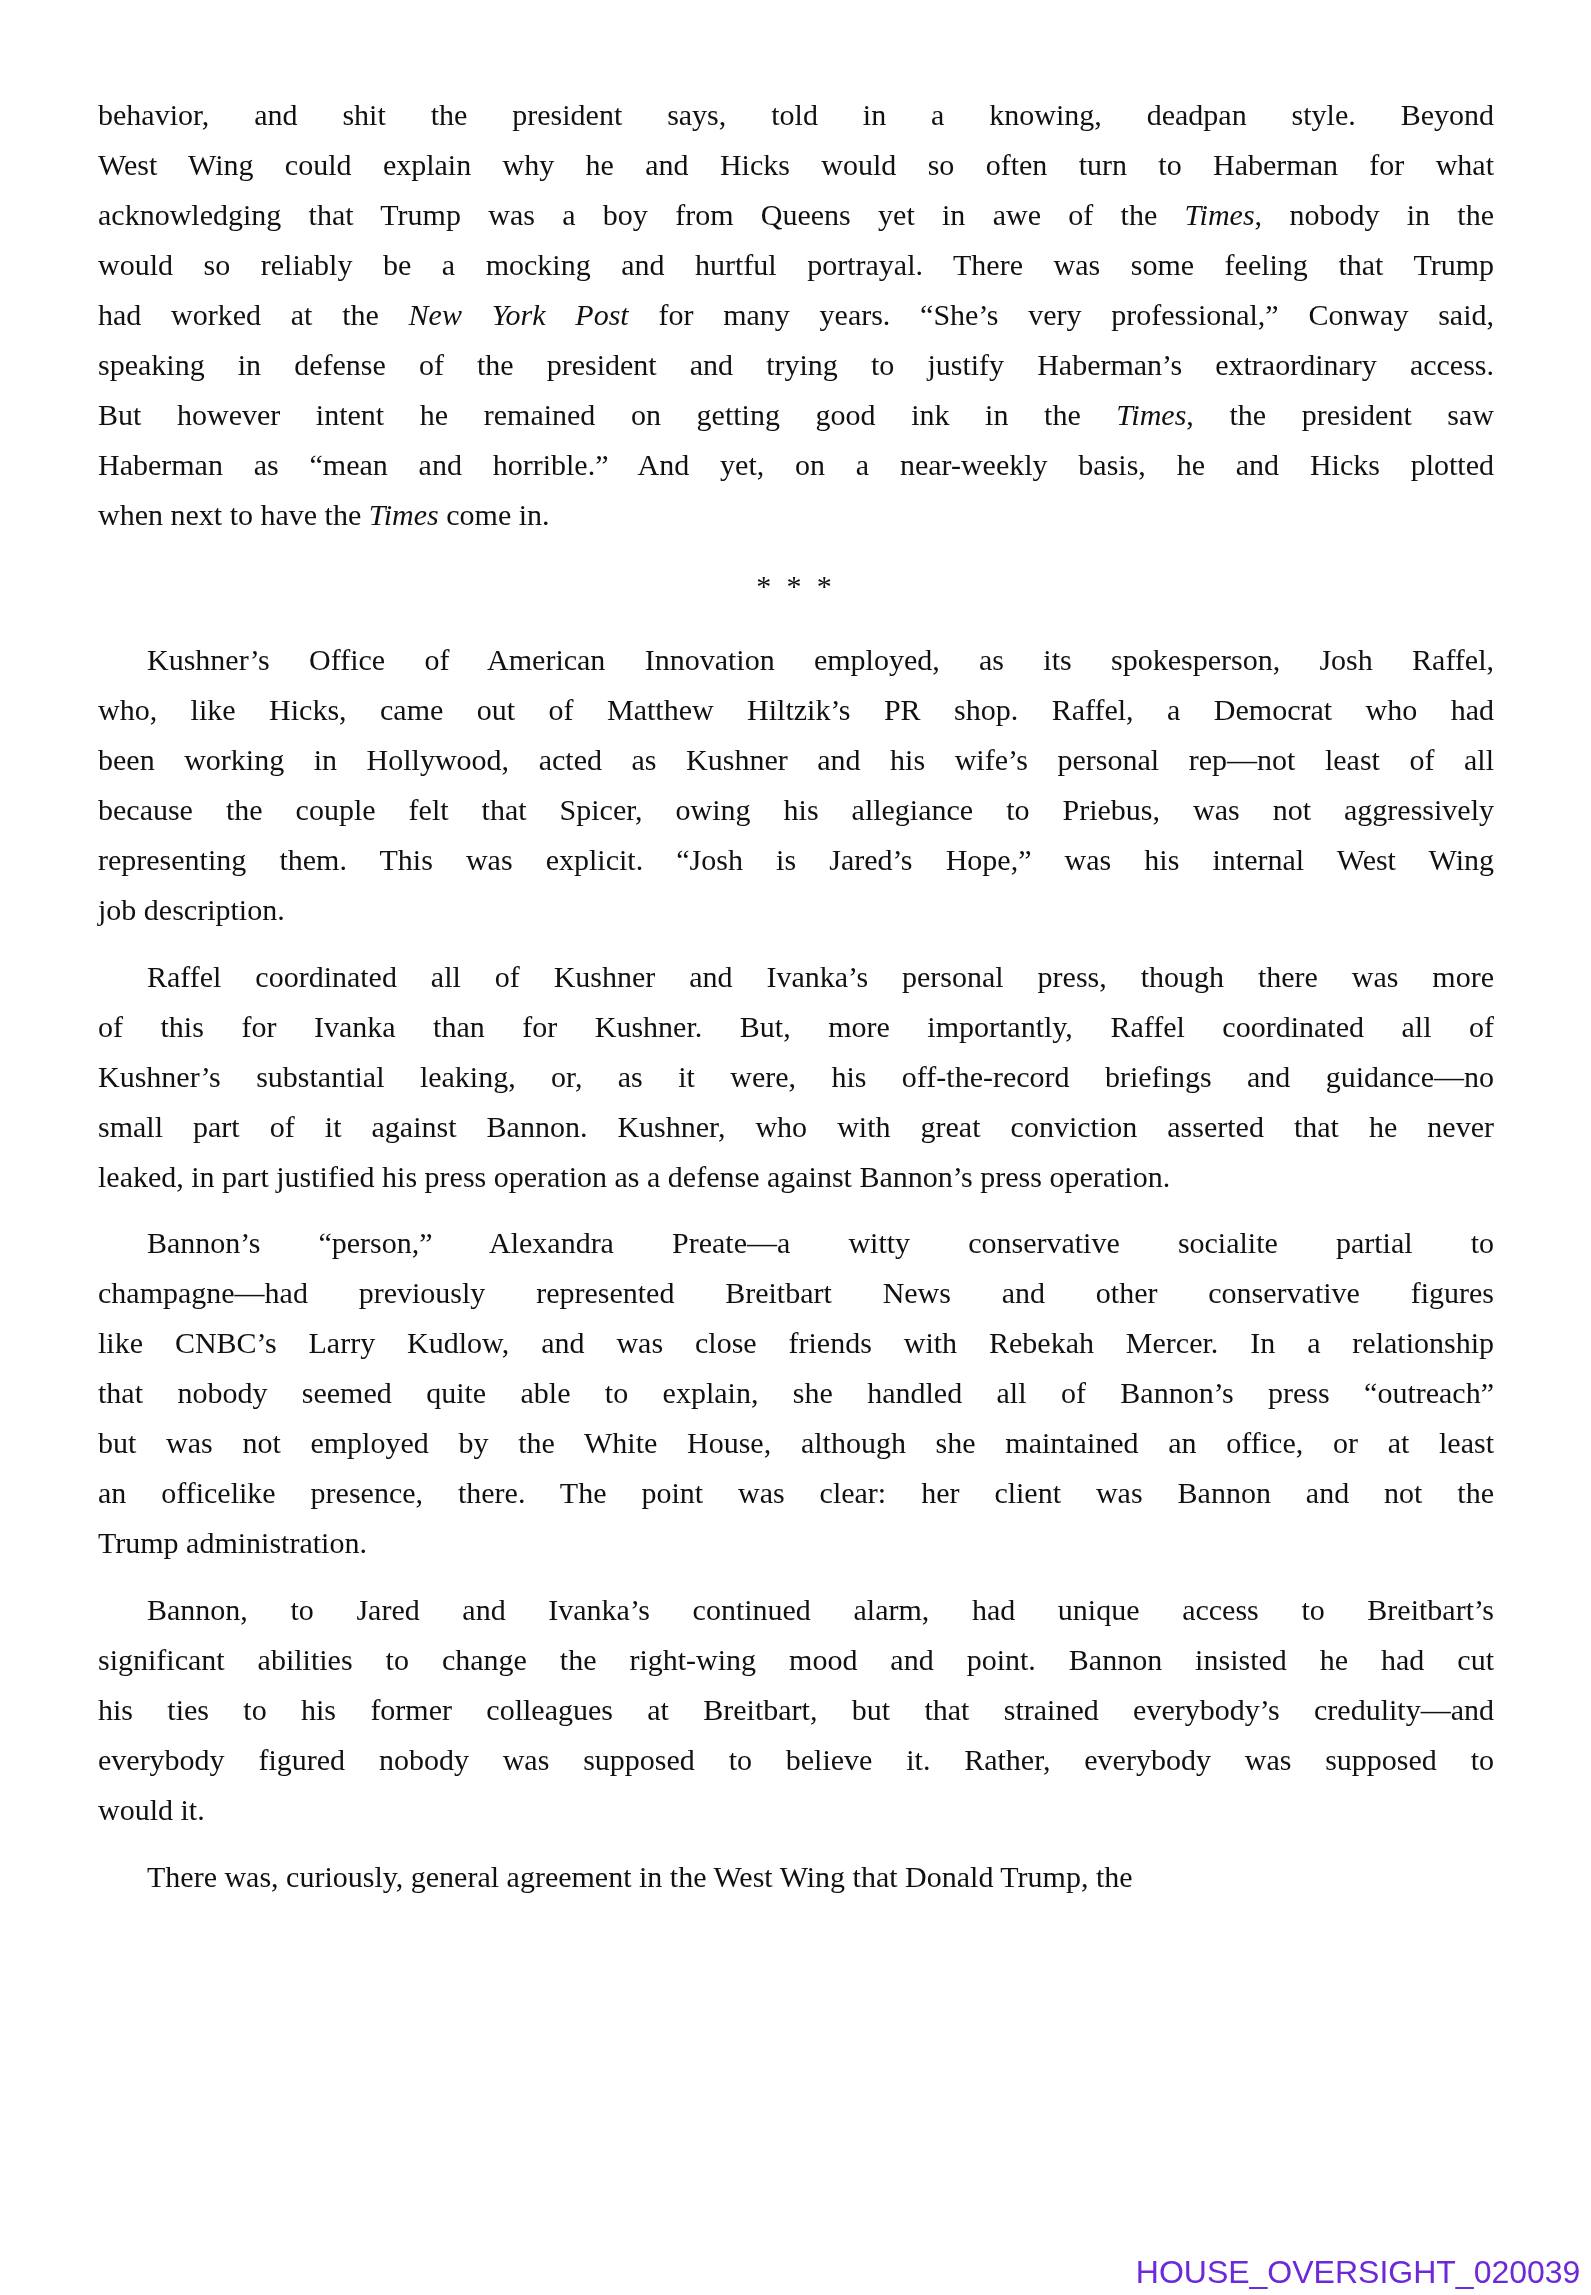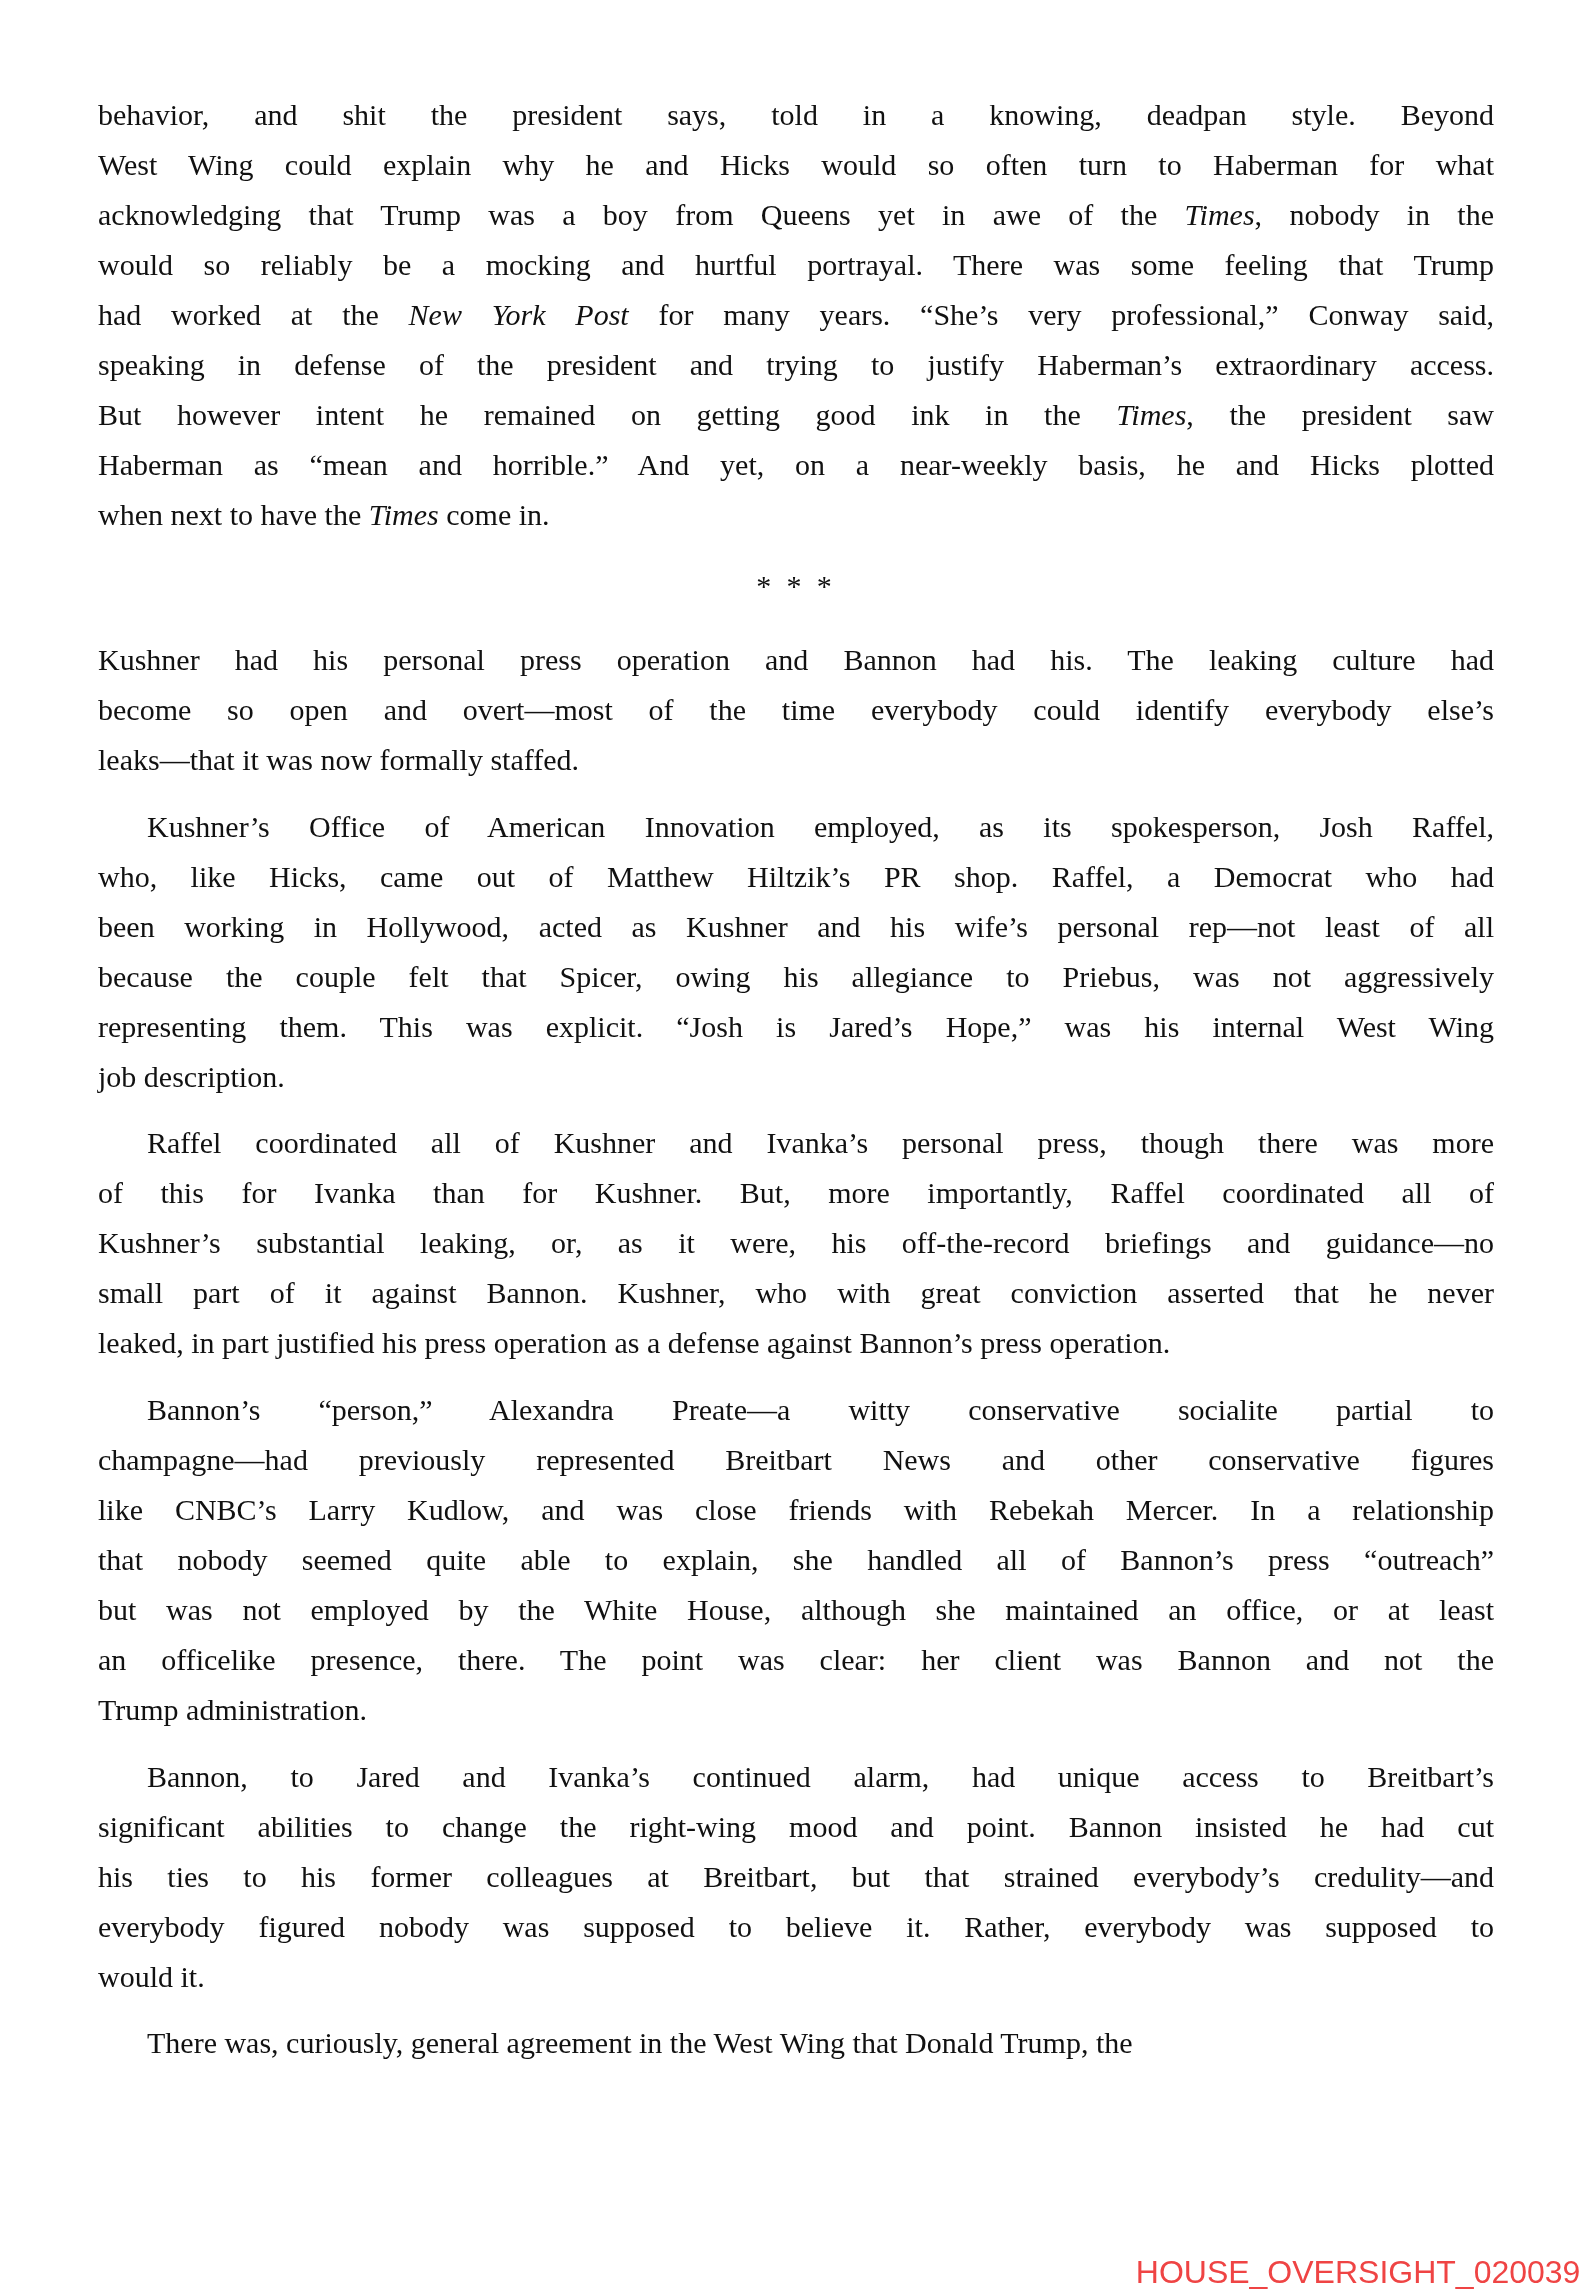--- a/index.html
+++ b/index.html
@@ -53,46 +53,41 @@
     margin: 20.5px 0 24.4px 0;
     letter-spacing: 3.9px;
   }
   .bates {
     position: absolute;
     right: 11.6px;
     bottom: 5.1px;
     font-family: "Liberation Sans", "DejaVu Sans", sans-serif;
     font-size: 32px;
     line-height: 36px;
-    color: #ef4444;
+    color: #6d28d9;
     letter-spacing: 0px;
   }
 </style>
 </head>
 <body>
 
 <div class="page">
   <div id="first-para" class="para first">
       <span class="line"><span>behavior, and shit the president says, told in a knowing, deadpan style. Beyond</span></span>
       <span class="line"><span>West Wing could explain why he and Hicks would so often turn to Haberman for what</span></span>
       <span class="line"><span>acknowledging that Trump was a boy from Queens yet in awe of the </span><span class="ital">Times</span><span>, nobody in the</span></span>
       <span class="line"><span>would so reliably be a mocking and hurtful portrayal. There was some feeling that Trump</span></span>
       <span class="line"><span>had worked at the </span><span class="ital">New York Post</span><span> for many years. “She’s very professional,” Conway said,</span></span>
       <span class="line"><span>speaking in defense of the president and trying to justify Haberman’s extraordinary access.</span></span>
       <span class="line"><span>But however intent he remained on getting good ink in the </span><span class="ital">Times</span><span>, the president saw</span></span>
       <span class="line"><span>Haberman as “mean and horrible.” And yet, on a near-weekly basis, he and Hicks plotted</span></span>
       <span class="line last"><span>when next to have the </span><span class="ital">Times</span><span> come in.</span></span>
     </div>
   <div class="separator">* * *</div>
   <div id="sections">
-      <div class="para">
-        <span class="line">Kushner had his personal press operation and Bannon had his. The leaking culture had</span>
-        <span class="line">become so open and overt—most of the time everybody could identify everybody else’s</span>
-        <span class="line last">leaks—that it was now formally staffed.</span>
-      </div>
       <div class="para indent">
         <span class="line">Kushner’s Office of American Innovation employed, as its spokesperson, Josh Raffel,</span>
         <span class="line">who, like Hicks, came out of Matthew Hiltzik’s PR shop. Raffel, a Democrat who had</span>
         <span class="line">been working in Hollywood, acted as Kushner and his wife’s personal rep—not least of all</span>
         <span class="line">because the couple felt that Spicer, owing his allegiance to Priebus, was not aggressively</span>
         <span class="line">representing them. This was explicit. “Josh is Jared’s Hope,” was his internal West Wing</span>
         <span class="line last">job description.</span>
       </div>
       <div class="para indent">
         <span class="line">Raffel coordinated all of Kushner and Ivanka’s personal press, though there was more</span>

